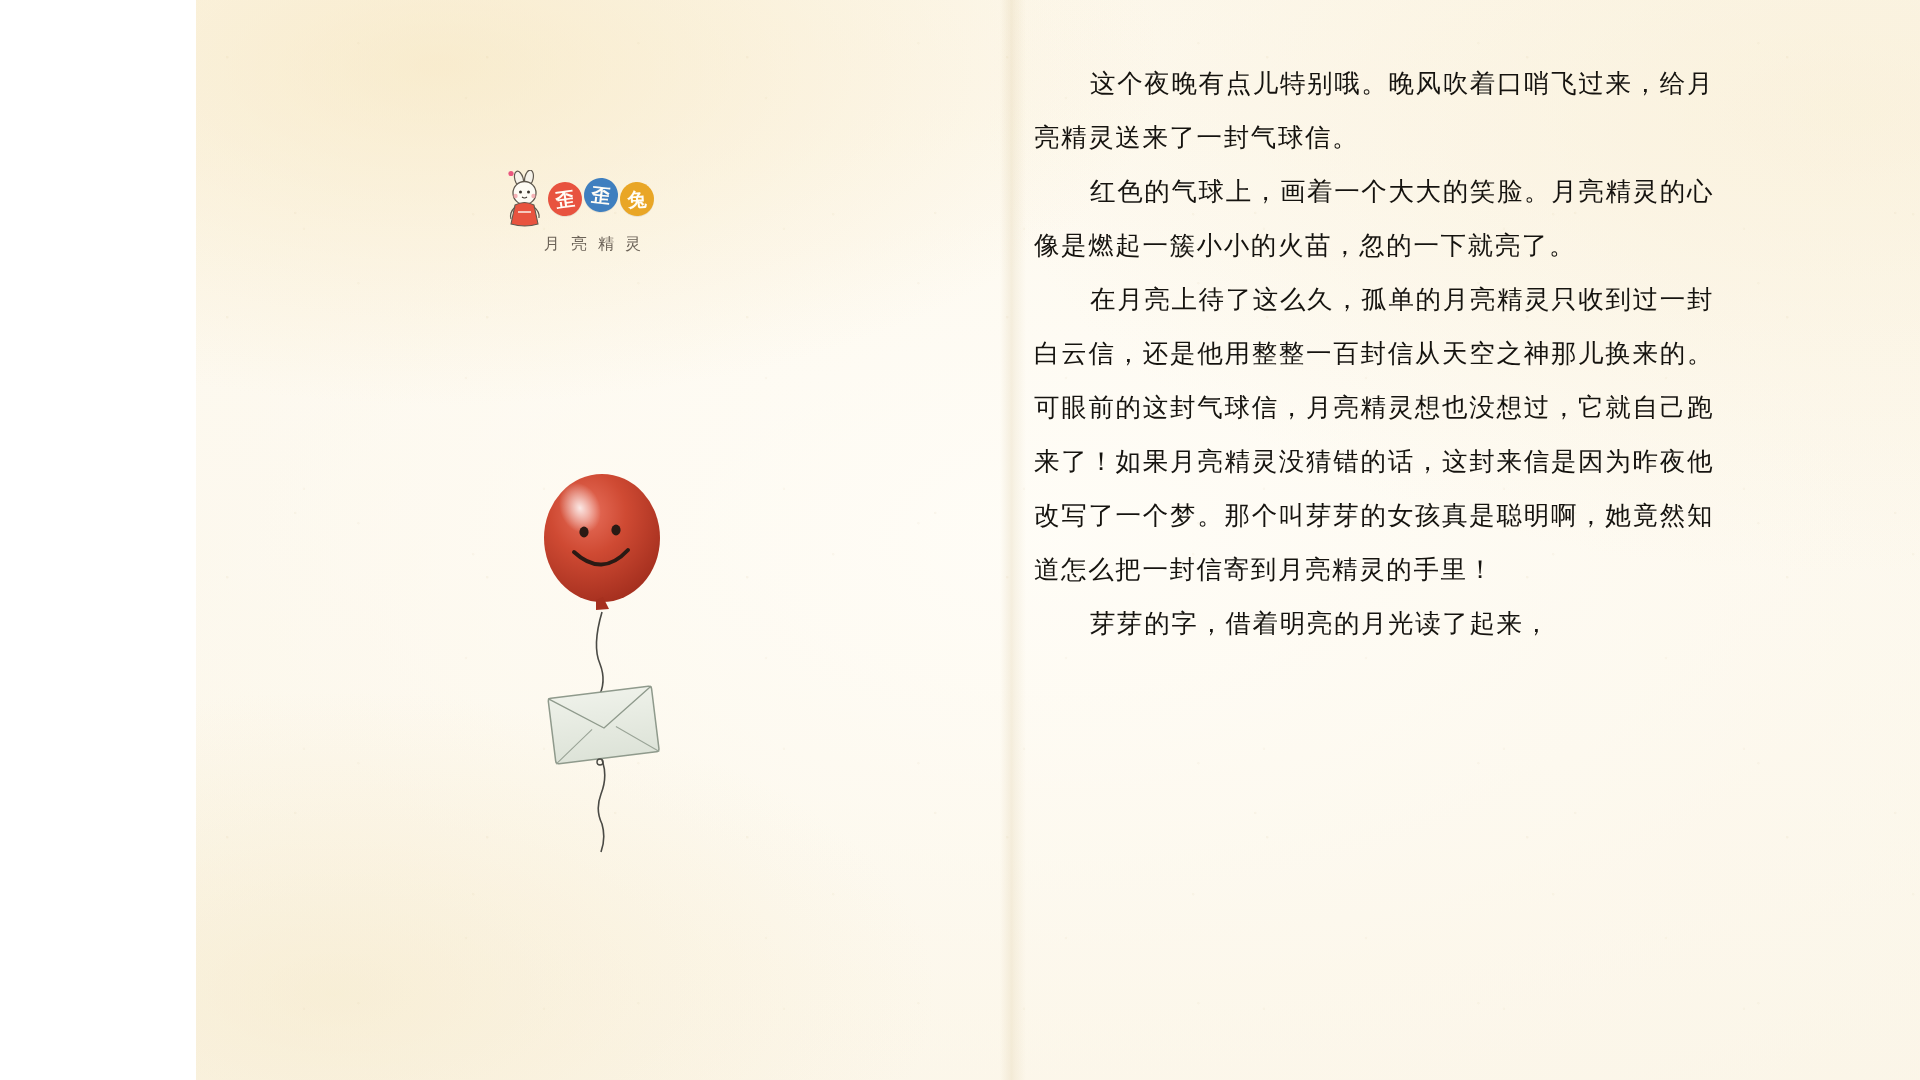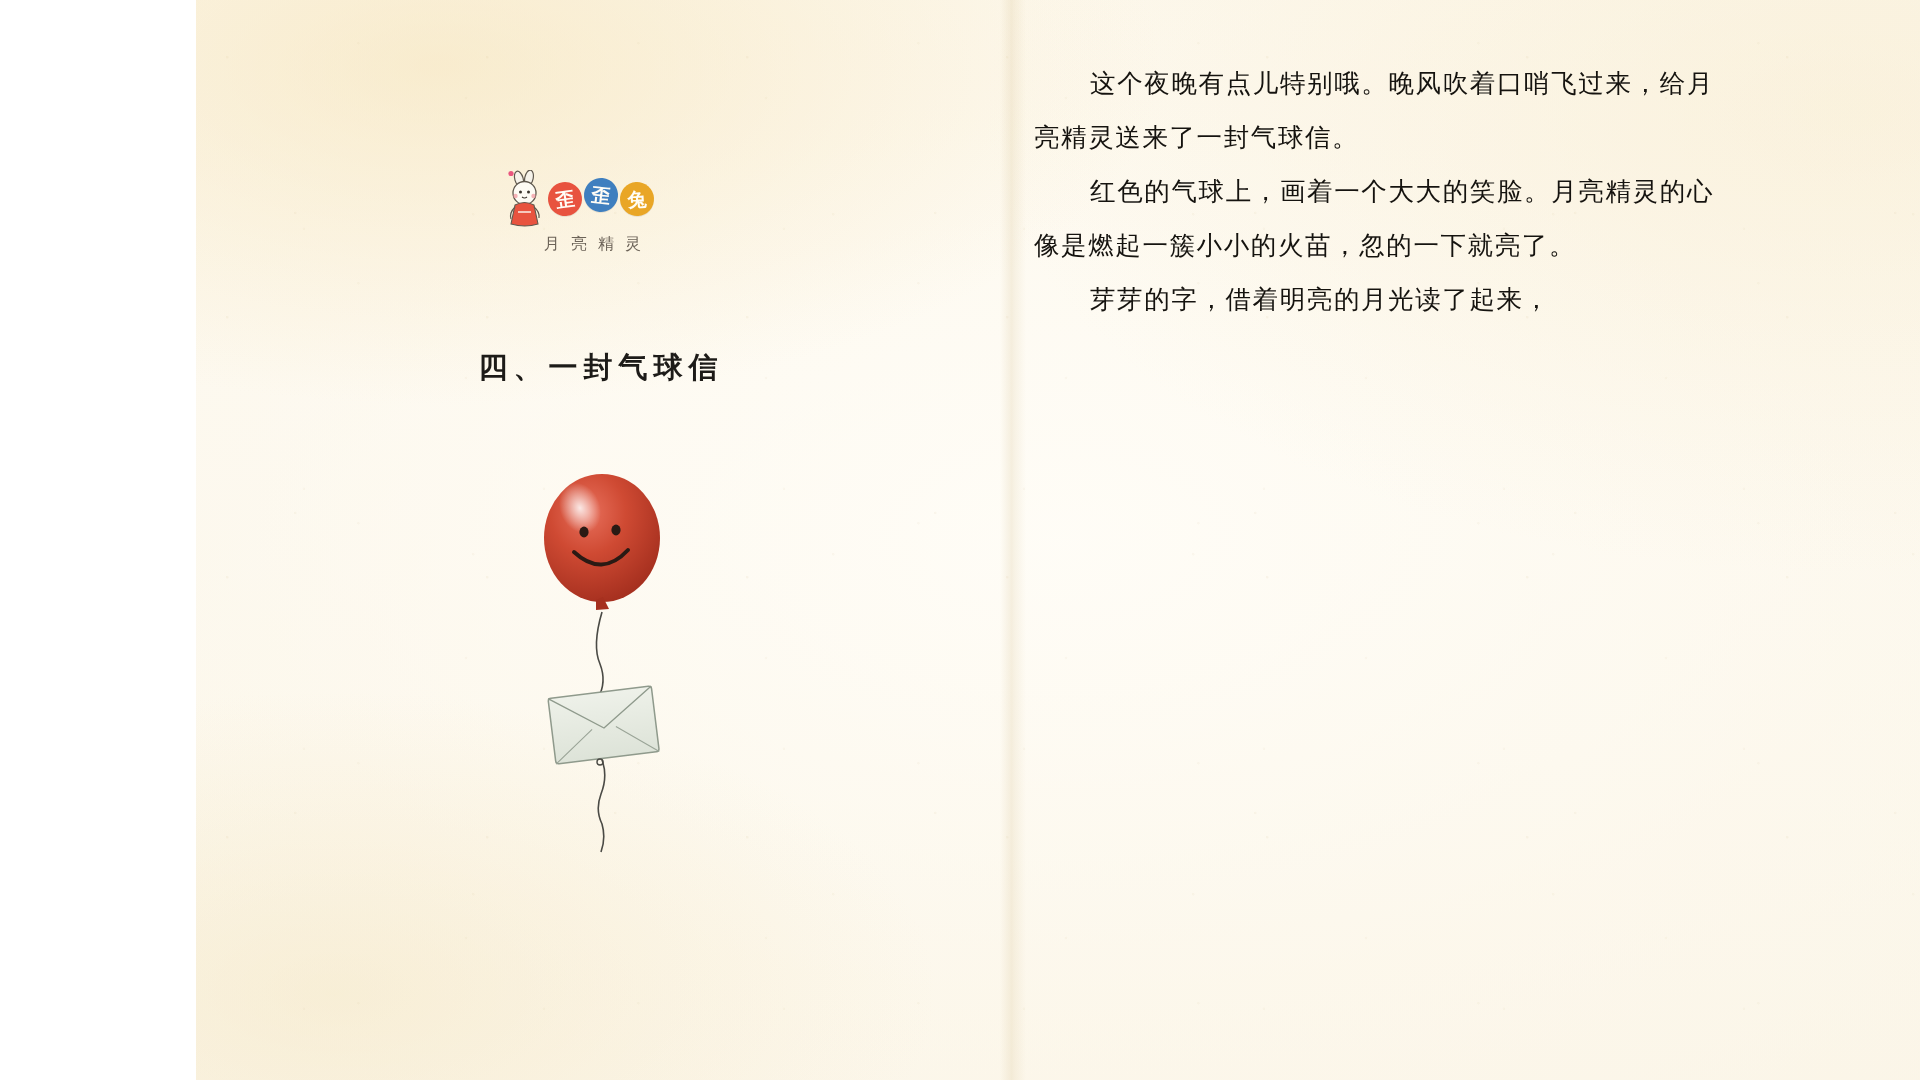--- a/index.html
+++ b/index.html
@@ -204,21 +204,20 @@
           <circle cx="9" cy="3.5" r="2.6" fill="#e9577f"></circle>
         </svg>
 
         <div class="logo-bubble b1">歪</div>
         <div class="logo-bubble b2">歪</div>
         <div class="logo-bubble b3">兔</div>
       </div>
       <div id="logo-sub">月 亮 精 灵</div>
     </div>
 
-    <div id="chapter-title">四、一封气球信</div>
 
     <svg id="illustration" viewBox="0 0 260 420">
       <defs>
         <radialGradient id="balloonFill" cx="38%" cy="30%" r="72%">
           <stop offset="0%" stop-color="#e8705c"></stop>
           <stop offset="45%" stop-color="#cf4a33"></stop>
           <stop offset="100%" stop-color="#a6301f"></stop>
         </radialGradient>
         <radialGradient id="shine" cx="50%" cy="50%" r="50%">
           <stop offset="0%" stop-color="#ffffff" stop-opacity="0.85"></stop>
@@ -251,20 +250,21 @@
       <path d="M106 300 q6 16 -1 34 q-6 16 1 30 q4 14 -1 28" stroke="#4a4a45" stroke-width="1.6" fill="none"></path>
       <circle cx="104" cy="302" r="3" fill="none" stroke="#4a4a45" stroke-width="1.4"></circle>
     </svg>
 
   </div>
 
   <div id="right-page">
     <div id="body-text">
       <p>这个夜晚有点儿特别哦。晚风吹着口哨飞过来，给月亮精灵送来了一封气球信。</p>
       <p>红色的气球上，画着一个大大的笑脸。月亮精灵的心像是燃起一簇小小的火苗，忽的一下就亮了。</p>
+      <p>在月亮上待了这么久，孤单的月亮精灵只收到过一封白云信，还是他用整整一百封信从天空之神那儿换来的。可眼前的这封气球信，月亮精灵想也没想过，它就自己跑来了！如果月亮精灵没猜错的话，这封来信是因为昨夜他改写了一个梦。那个叫芽芽的女孩真是聪明啊，她竟然知道怎么把一封信寄到月亮精灵的手里！</p>
       <p>芽芽的字，借着明亮的月光读了起来，</p>
     </div>
   </div>
 
   <div class="gutter left"></div>
   <div class="gutter right"></div>
 
 </div>
 
 </body></html>

